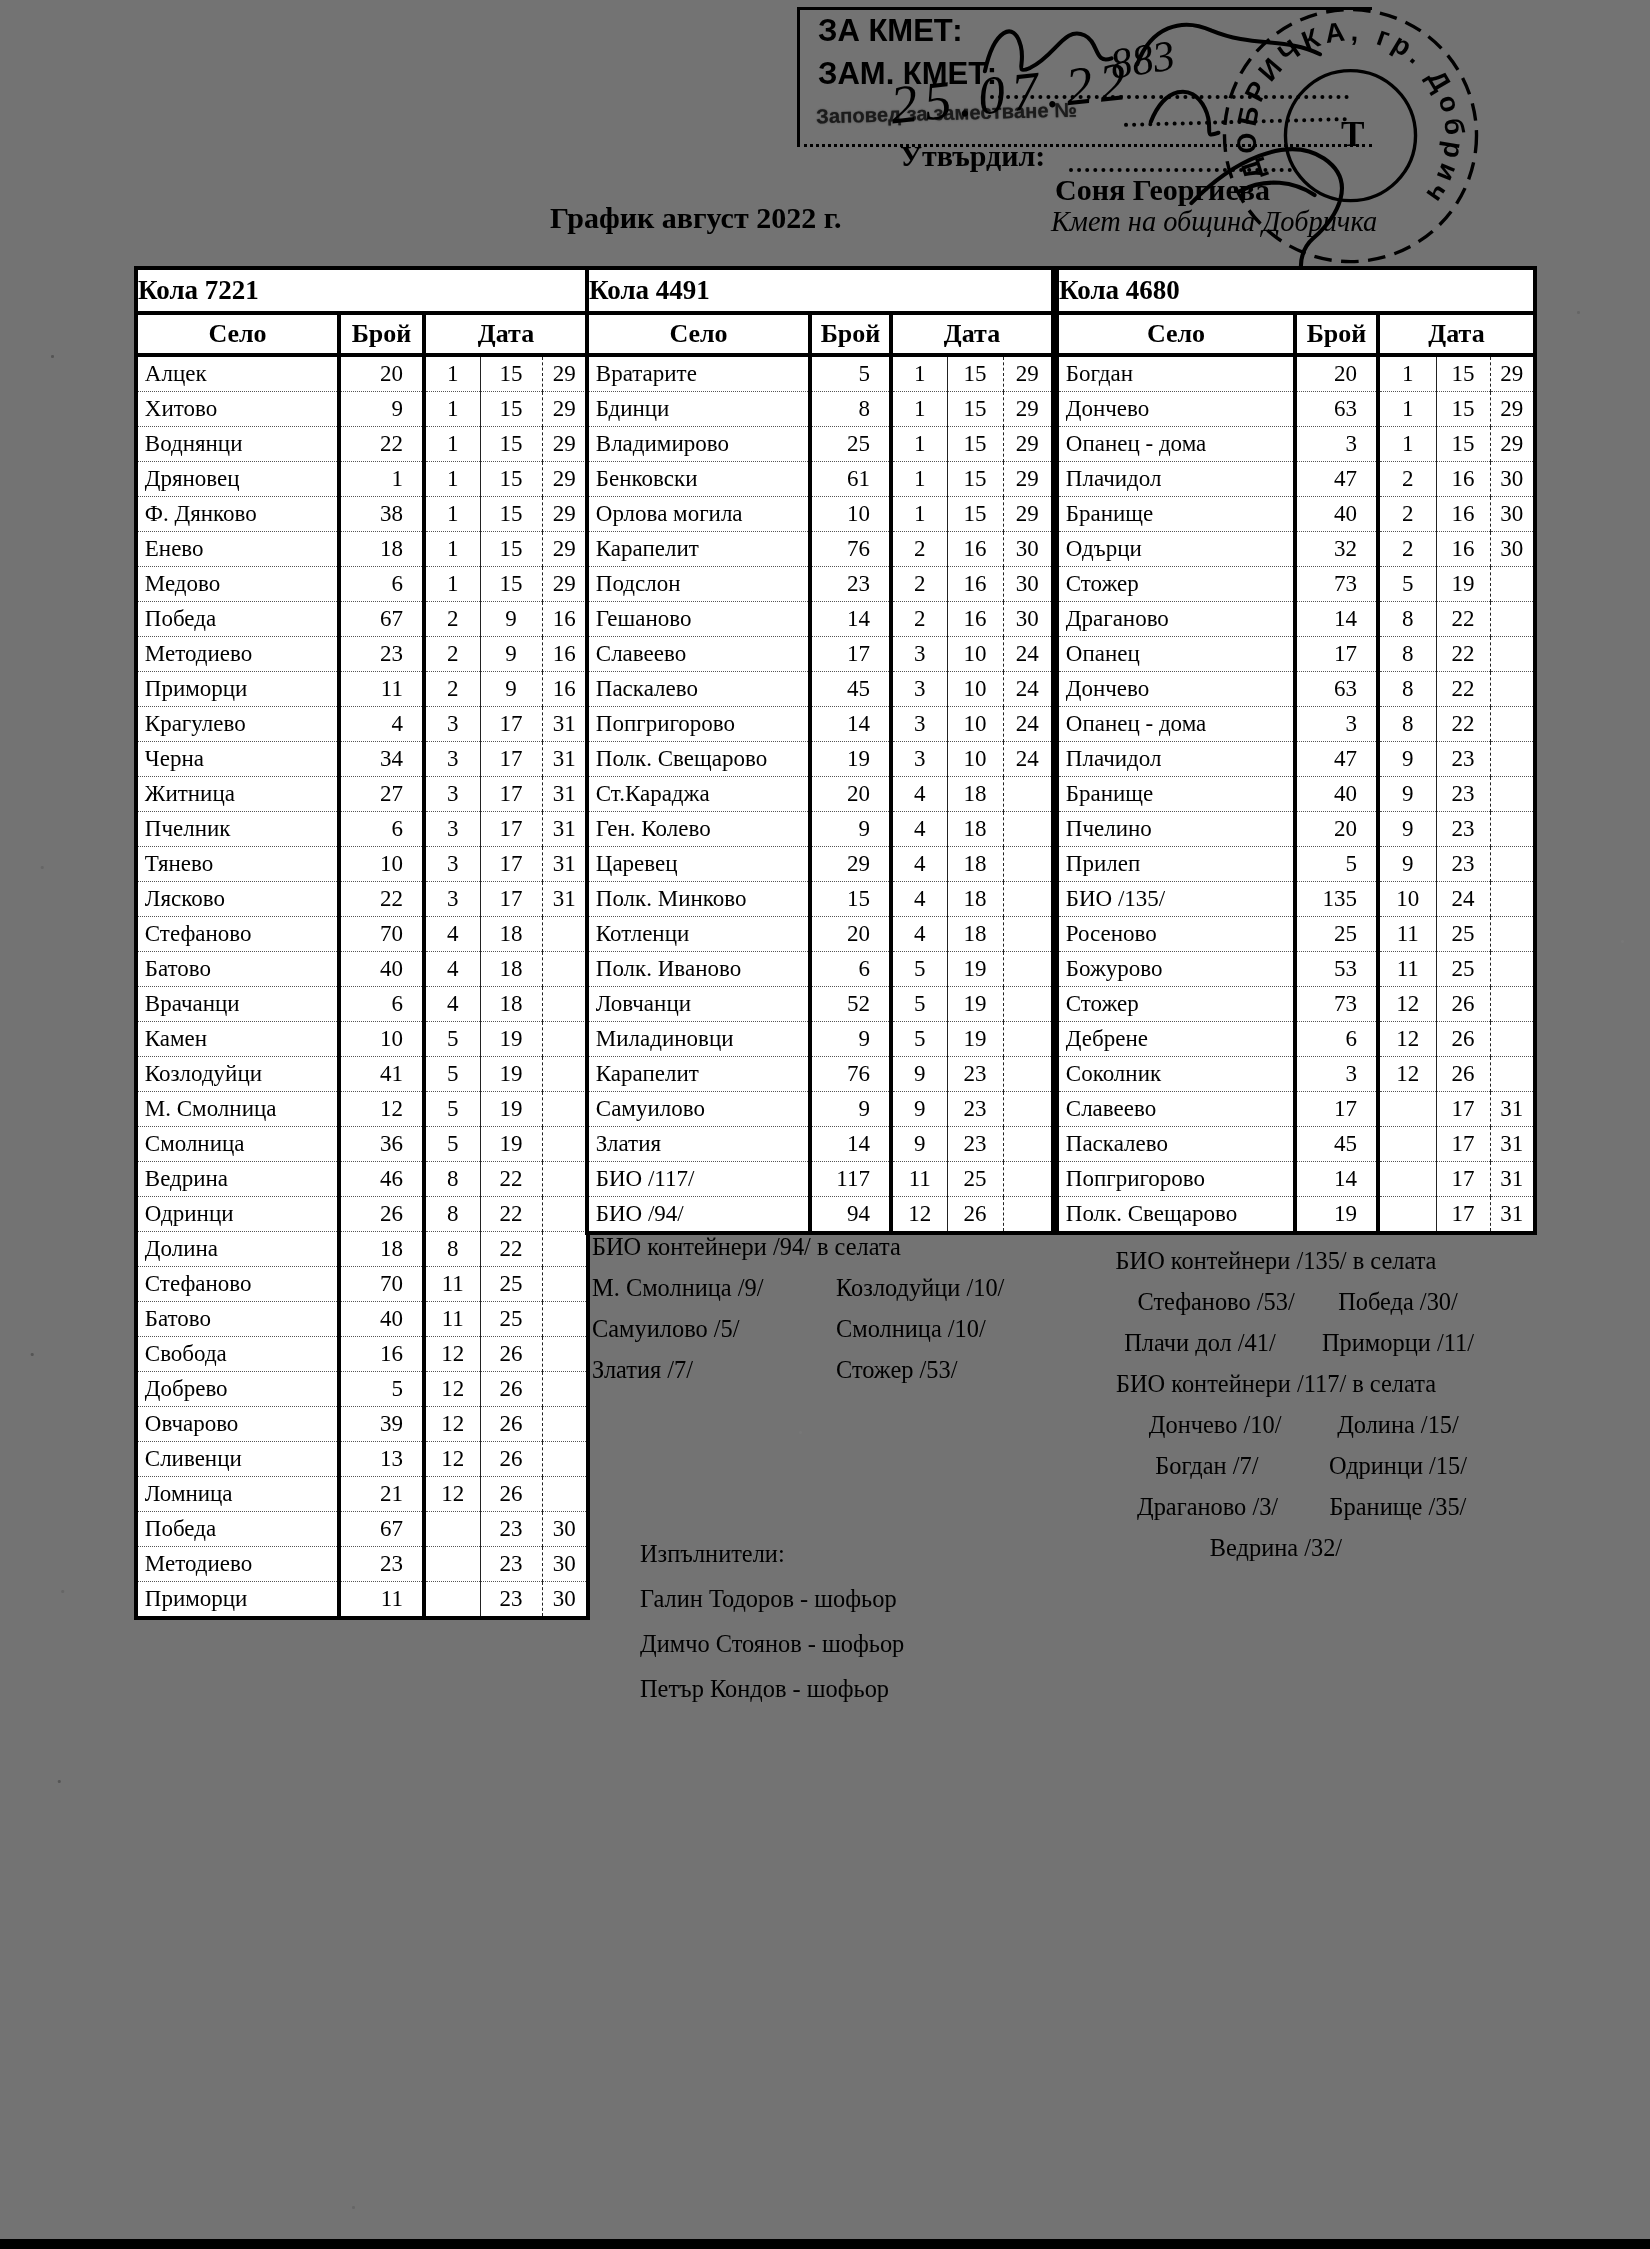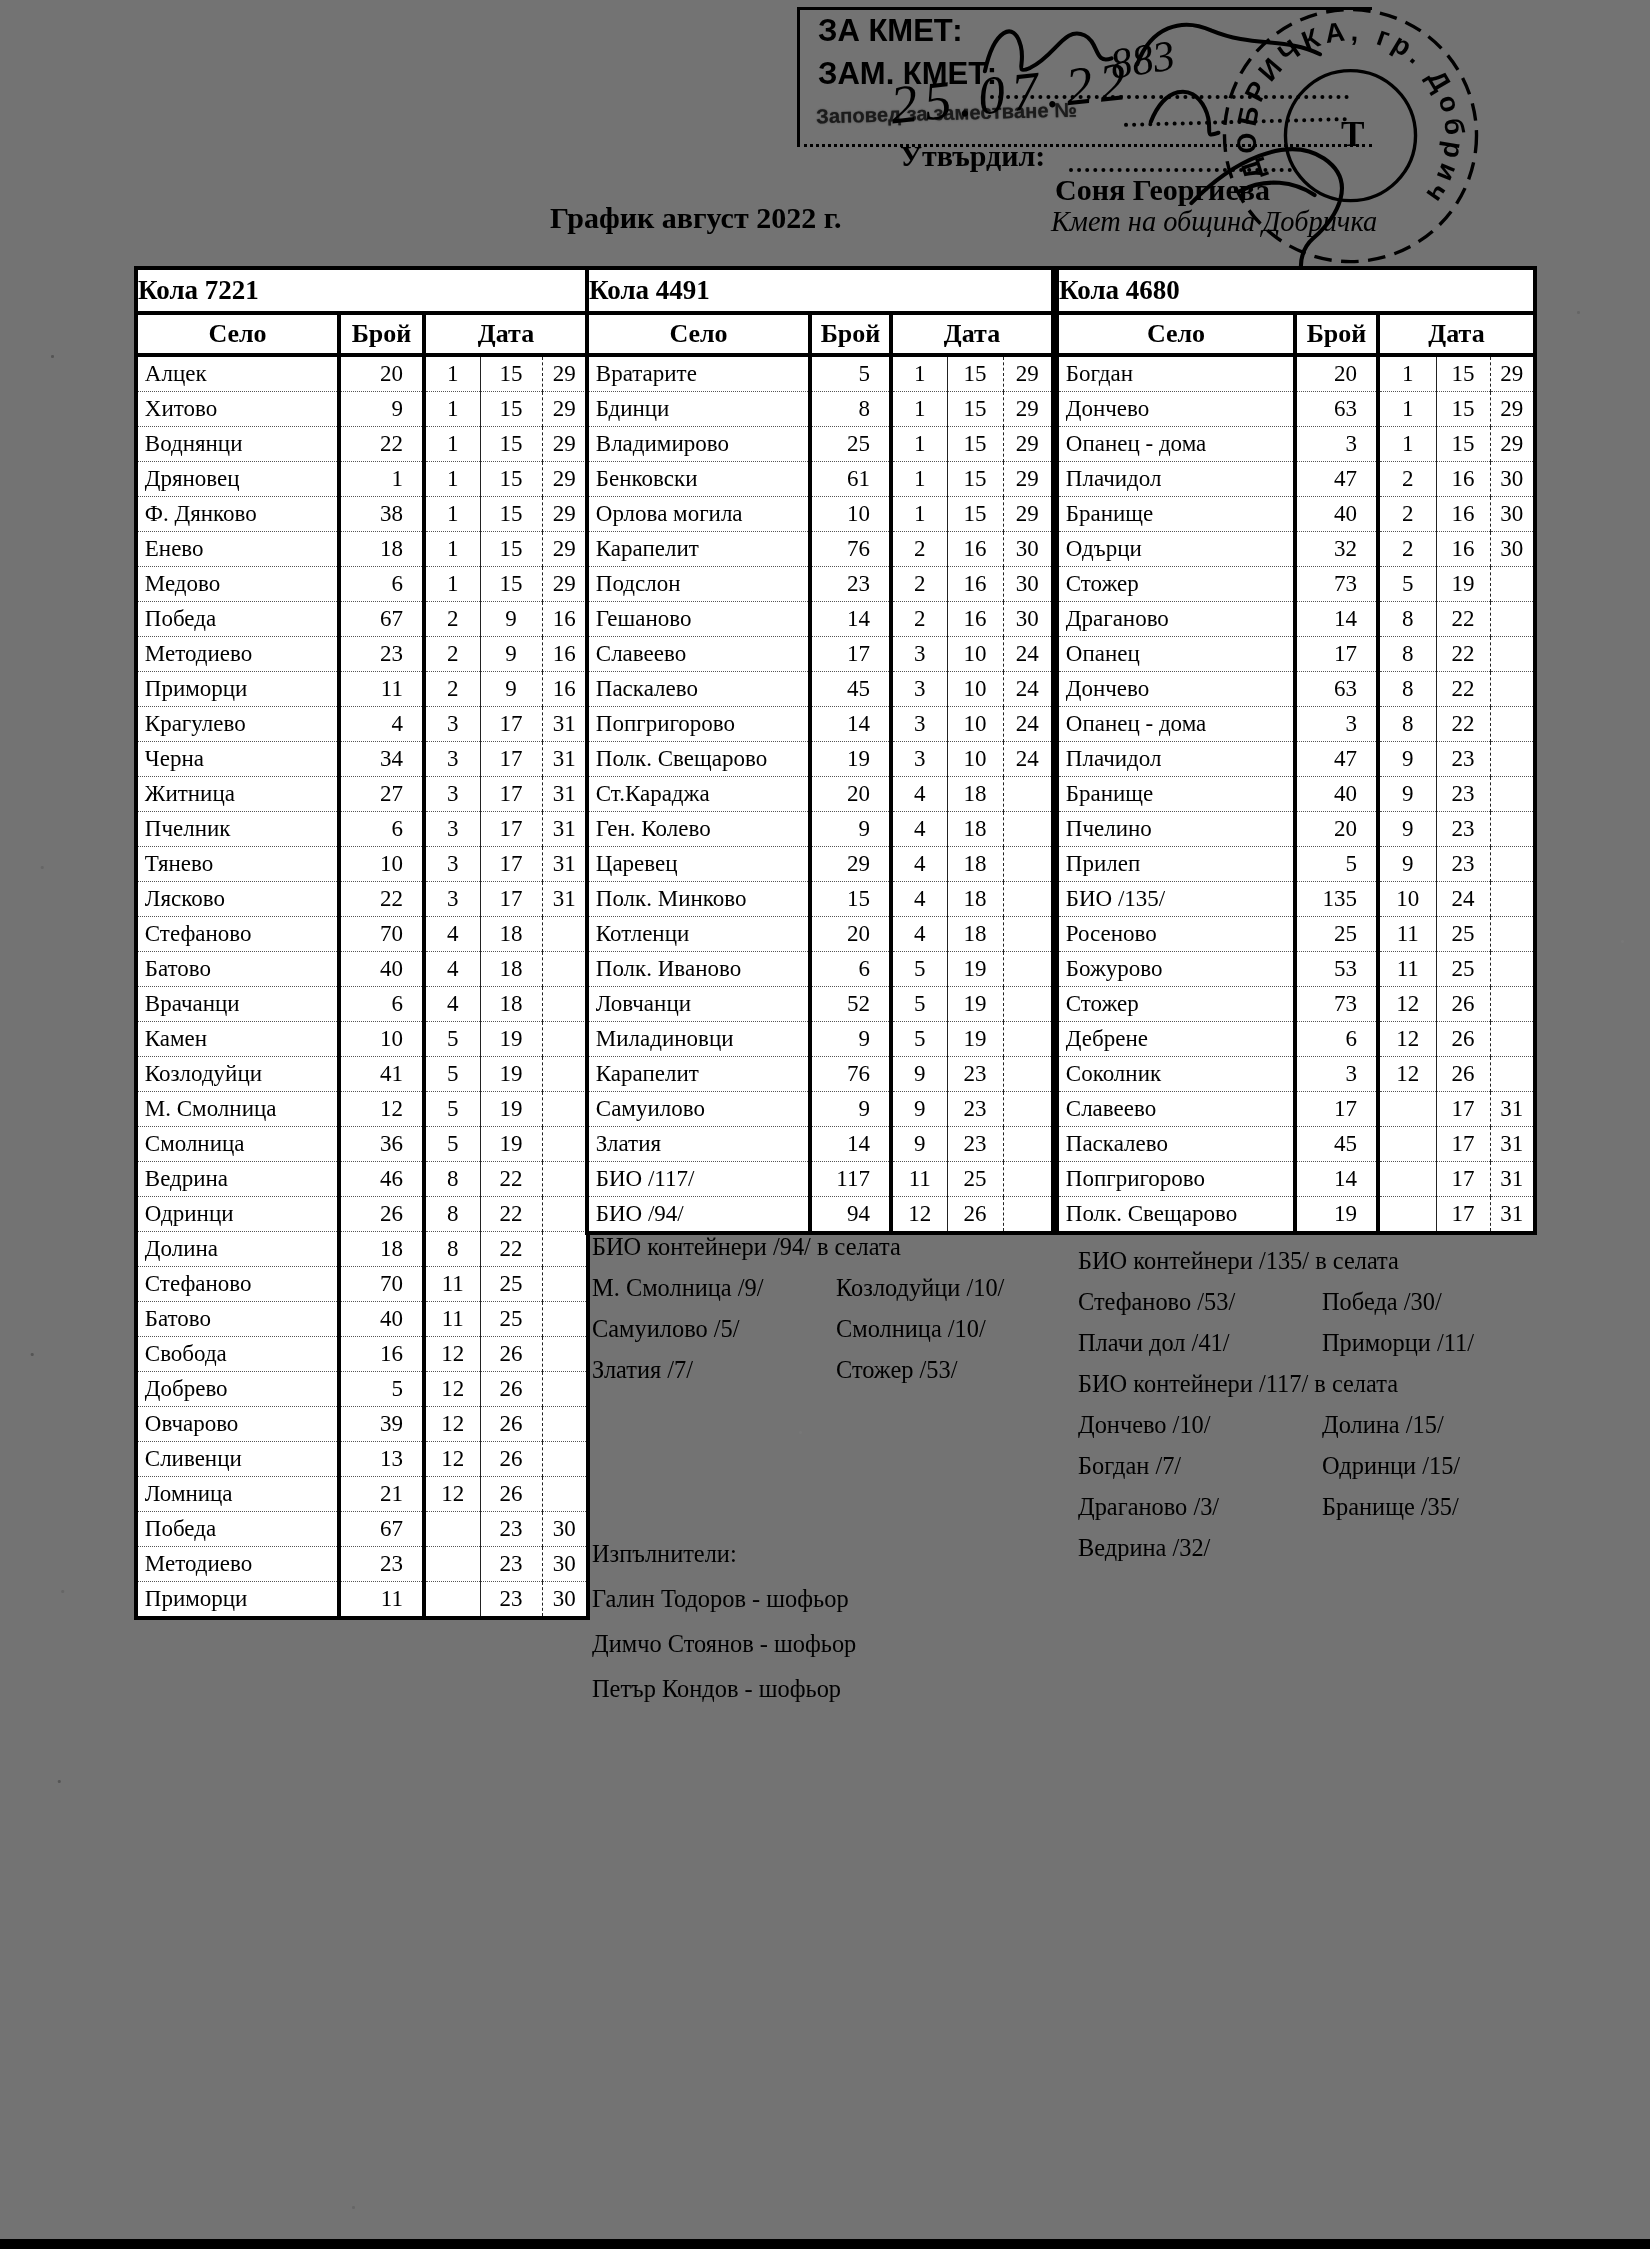--- a/index.html
+++ b/index.html
@@ -39,21 +39,21 @@
   .sched td { height:34px; border-bottom:1.4px dotted #555; }
   .sched tbody tr:last-child td { border-bottom:none; }
   .sched td.v  { text-align:left;  padding-left:6.8px;  border-right:4.1px solid #000; }
   .sched td.c  { text-align:right; padding-right:19px; border-right:4.1px solid #000; }
   .sched td.d1 { text-align:center; border-right:1.4px solid #222; }
   .sched td.d2 { text-align:center; border-right:1.4px dashed #222; }
   .sched td.d3 { text-align:center; }
   
   .note-block { position:absolute; font:24.4px/41px "Liberation Serif", serif; white-space:nowrap; }
   .note-row span.ca { display:inline-block; width:244px; }
-  .exec-block { position:absolute; font:24.4px/45px "Liberation Serif", serif; white-space:nowrap; }
+  .exec-block { position:absolute; font:24.4px/45px "Liberation Serif", serif; white-space:nowrap;margin-left:48px; }
   
   .scan-bar { position:absolute; left:0; bottom:0; width:1651px; height:10.8px; background:#000; }
   .scan-noise { position:absolute; left:51px; top:355px; width:2.7px; height:2.7px; background:#555; border-radius:50%;
     box-shadow: -10.2px 511px 0 #666, -20.3px 998px 0 #555, 10.2px 1235px 0 #666, 6.8px 1425px 0 #555,
                 1526px -44px 0 #666, 1570px 585px 0 #777, 301px 1851px 0 #666, 748px 1076px 0 #777; }
 </style>
 </head>
 <body>
 
 <div id="page">
@@ -764,21 +764,21 @@
 
   <div class="note-block" style="left:592px; top:1226px;">
     <div>БИО контейнери /94/ в селата</div>
     <div id="mid-note-rows">
         <div class="note-row"><span class="ca">М. Смолница /9/</span><span>Козлодуйци /10/</span></div>
         <div class="note-row"><span class="ca">Самуилово /5/</span><span>Смолница /10/</span></div>
         <div class="note-row"><span class="ca">Златия /7/</span><span>Стожер /53/</span></div>
       </div>
   </div>
 
-  <div class="note-block" style="left:1078px; top:1240px;">
+  <div class="note-block" style="left:1078px; top:1240px;text-align:center;">
     <div>БИО контейнери /135/ в селата</div>
     <div id="right-note-rows-135">
         <div class="note-row"><span class="ca">Стефаново /53/</span><span>Победа /30/</span></div>
         <div class="note-row"><span class="ca">Плачи дол /41/</span><span>Приморци /11/</span></div>
       </div>
     <div>БИО контейнери /117/ в селата</div>
     <div id="right-note-rows-117">
         <div class="note-row"><span class="ca">Дончево /10/</span><span>Долина /15/</span></div>
         <div class="note-row"><span class="ca">Богдан /7/</span><span>Одринци /15/</span></div>
         <div class="note-row"><span class="ca">Драганово /3/</span><span>Бранище /35/</span></div>

